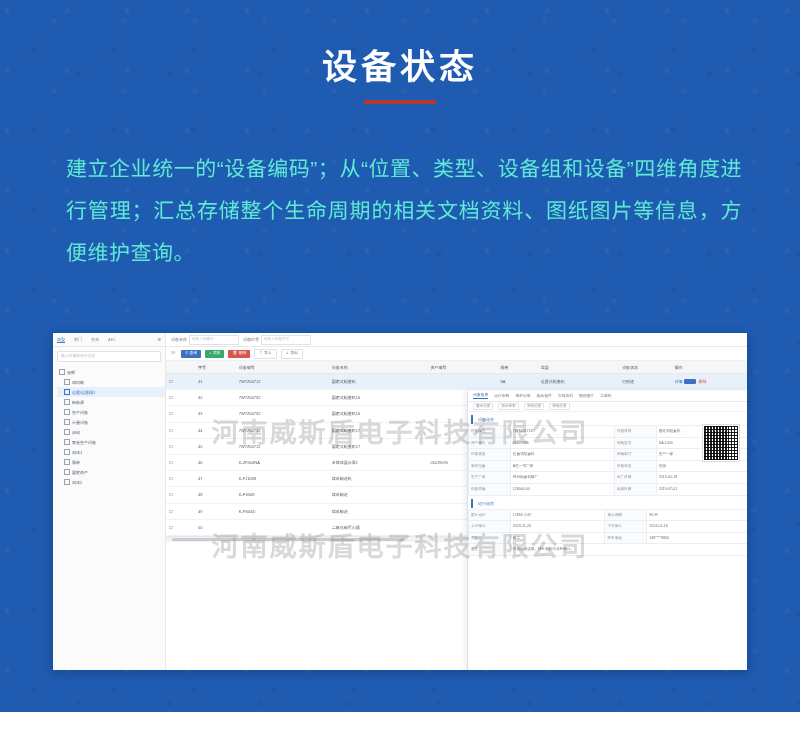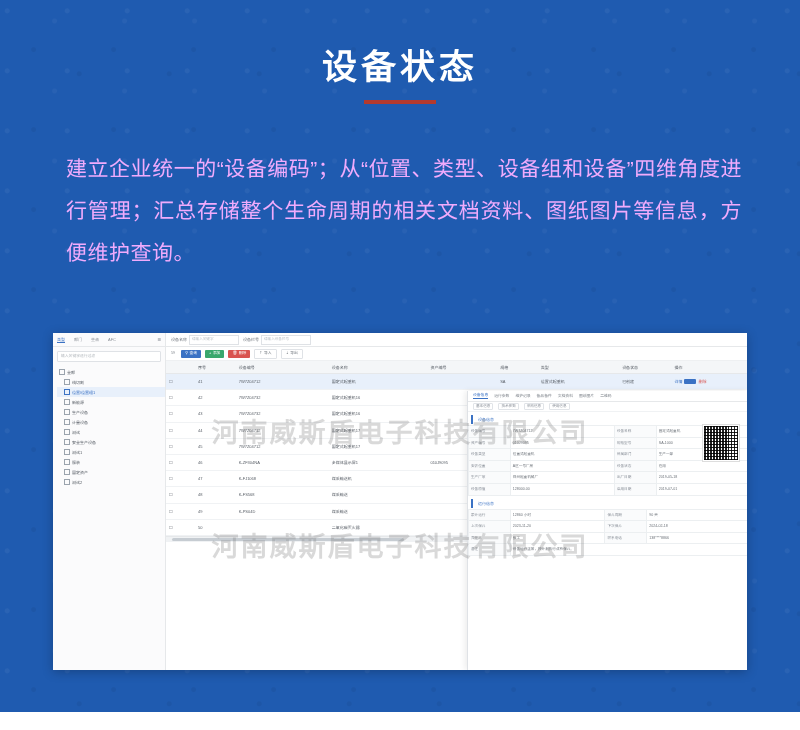--- a/index.html
+++ b/index.html
@@ -51,21 +51,21 @@
     transform: translateX(-50%);
     width: 72px;
     height: 4px;
     background: #b33a2e;
   }
   .hero-desc {
     position: absolute;
     top: 148px;
     left: 66px;
     width: 676px;
-    color: #f0abfc;
+    color: #5eead4;
     font-size: 21px;
     line-height: 42px;
     text-align: justify;
     letter-spacing: 0.5px;
   }
 
   
   .shot-card {
     position: absolute;
     left: 53px;

